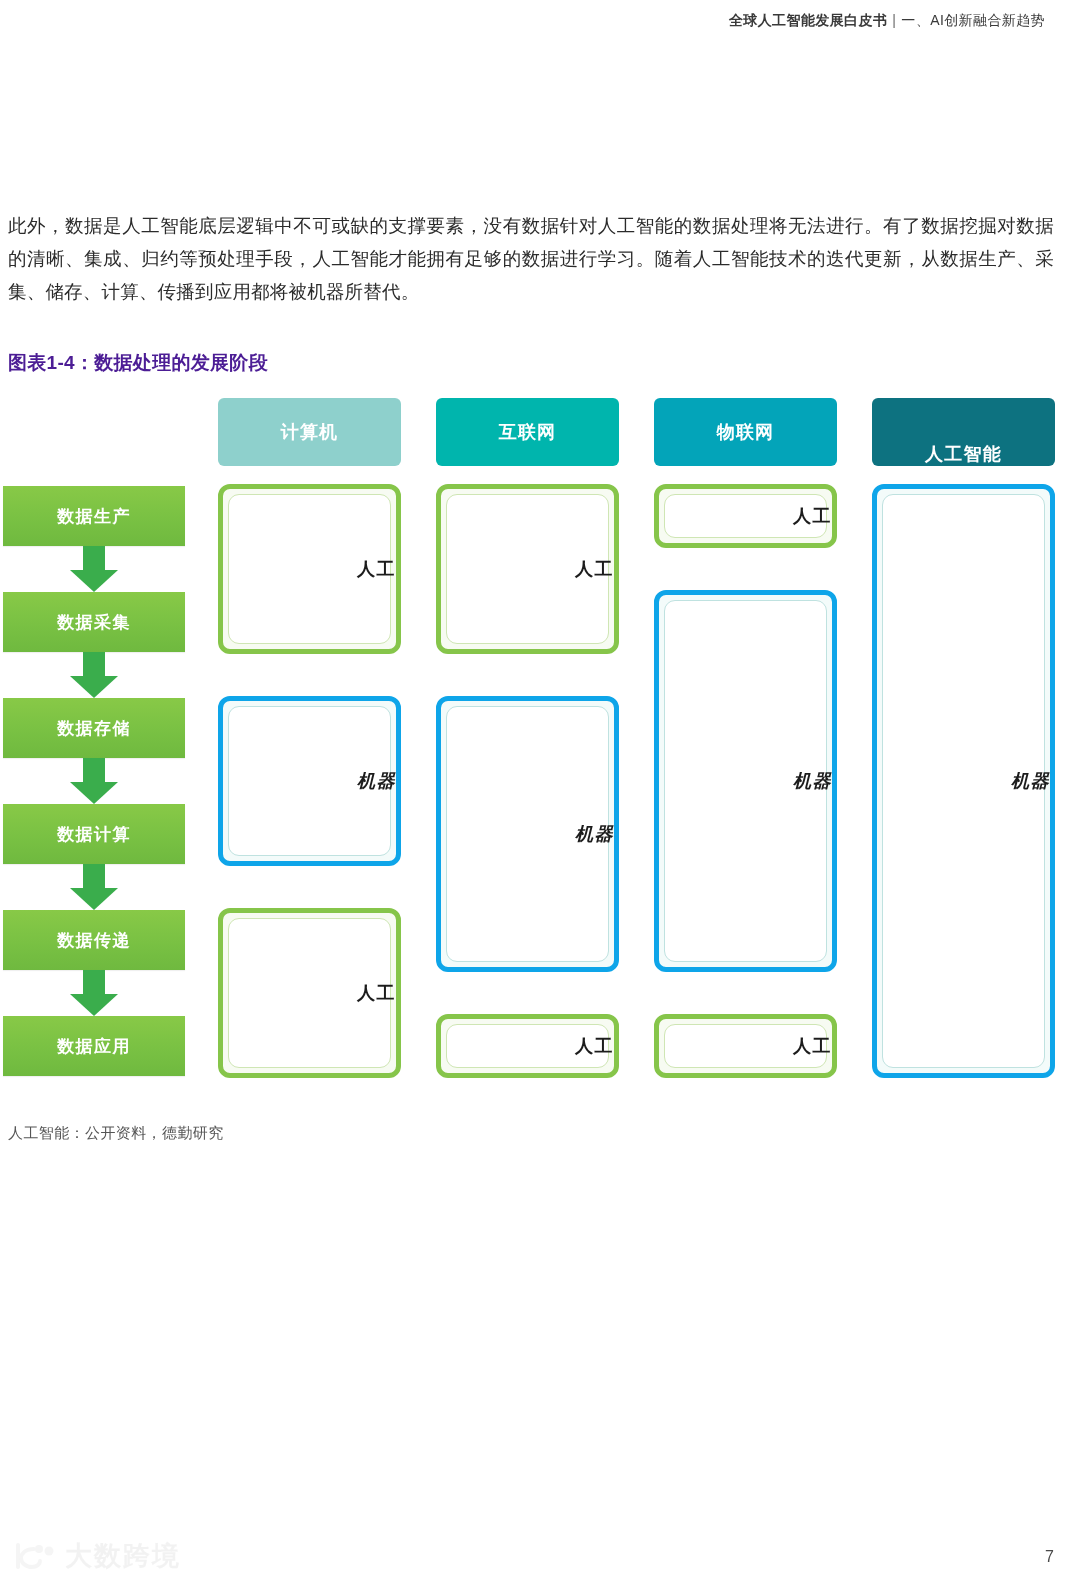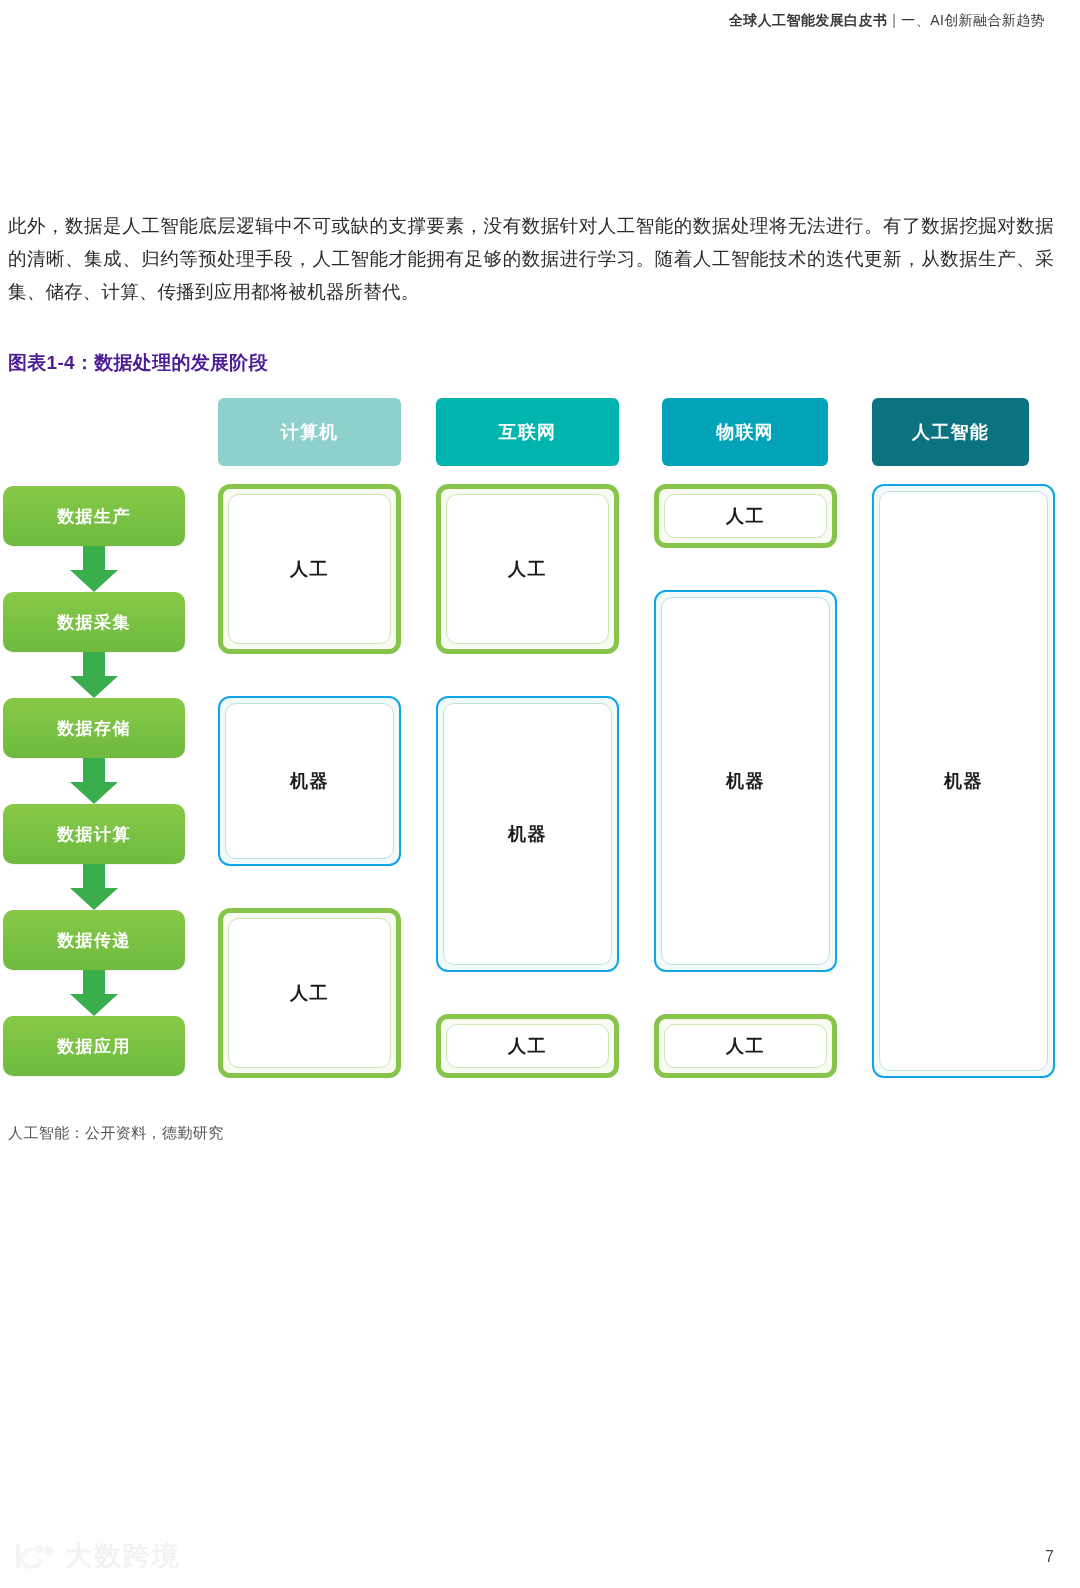--- a/index.html
+++ b/index.html
@@ -87,21 +87,21 @@
   
   .stage-col {
     position: absolute;
     left: 3px;
     top: 88px;
     width: 182px;
   }
   .stage-box {
     position: relative;
     height: 60px;
-    border-radius: 10px;
+    border-radius: 0;
     background: linear-gradient(180deg, #88c947 0%, #79c143 55%, #6fb93f 100%);
     display: flex;
     align-items: center;
     justify-content: center;
     color: #ffffff;
     font-size: 17px;
     font-weight: 700;
     letter-spacing: 1.4px;
     box-shadow: 0 1px 1px rgba(0,0,0,.06);
   }
@@ -133,21 +133,21 @@
     border-top: 22px solid #3aad4c;
   }
 
   
   .cell {
     position: absolute;
     border-radius: 12px;
     background: #fdfefc;
     display: flex;
     align-items: center;
-    justify-content: center;
+    justify-content: flex-end;
     box-sizing: border-box;
   }
   .cell .inner {
     position: absolute;
     left: 5px;
     top: 5px;
     right: 5px;
     bottom: 5px;
     border-radius: 11px;
     box-sizing: border-box;
@@ -160,22 +160,23 @@
     font-weight: 700;
     color: #1c1c1c;
     letter-spacing: 1.5px;
   }
   .cell.green {
     border: 5px solid #86c54a;
     background: #f7fbf2;
   }
   .cell.green .inner { border: 1px solid #cfe6b4; }
   .cell.teal {
-    border: 2px solid #0ea5e9;
+    border: 5px solid #0ea5e9;
     background: #f3fbfa;
+    font-style: italic;
   }
   .cell.teal .inner { border: 1px solid #bfe2e0; }
 
   
   .source-note {
     position: absolute;
     top: 1124px;
     left: 8px;
     font-size: 15px;
     color: #555555;
@@ -218,24 +219,24 @@
 <div class="fig-title">图表1-4：数据处理的发展阶段</div>
 
 <div class="figure">
   <div id="col-heads">
       <div class="col-head" style="left: 218px; top: 0px; width: 183px; background: rgb(142, 208, 204);">
         <span>计算机</span>
       </div>
       <div class="col-head" style="left: 436px; top: 0px; width: 183px; background: rgb(0, 181, 173);">
         <span>互联网</span>
       </div>
-      <div class="col-head" style="left: 654px; top: 0px; width: 166px; background: rgb(3, 164, 185); margin-left: 8px;">
+      <div class="col-head" style="left: 654px; top: 0px; width: 183px; background: rgb(3, 164, 185);">
         <span>物联网</span>
       </div>
-      <div class="col-head" style="left: 872px; top: 0px; width: 157px; background: rgb(13, 114, 128);">
+      <div class="col-head" style="left: 872px; top: 0px; width: 183px; background: rgb(13, 114, 128); align-items: flex-end;">
         <span>人工智能</span>
       </div>
     </div>
   <div class="stage-col" id="stage-col">
       <div class="stage-box">
         <span>数据生产</span>
       </div>
       <div class="stage-arrow">
         <span class="shaft"></span>
         <span class="head"></span>

